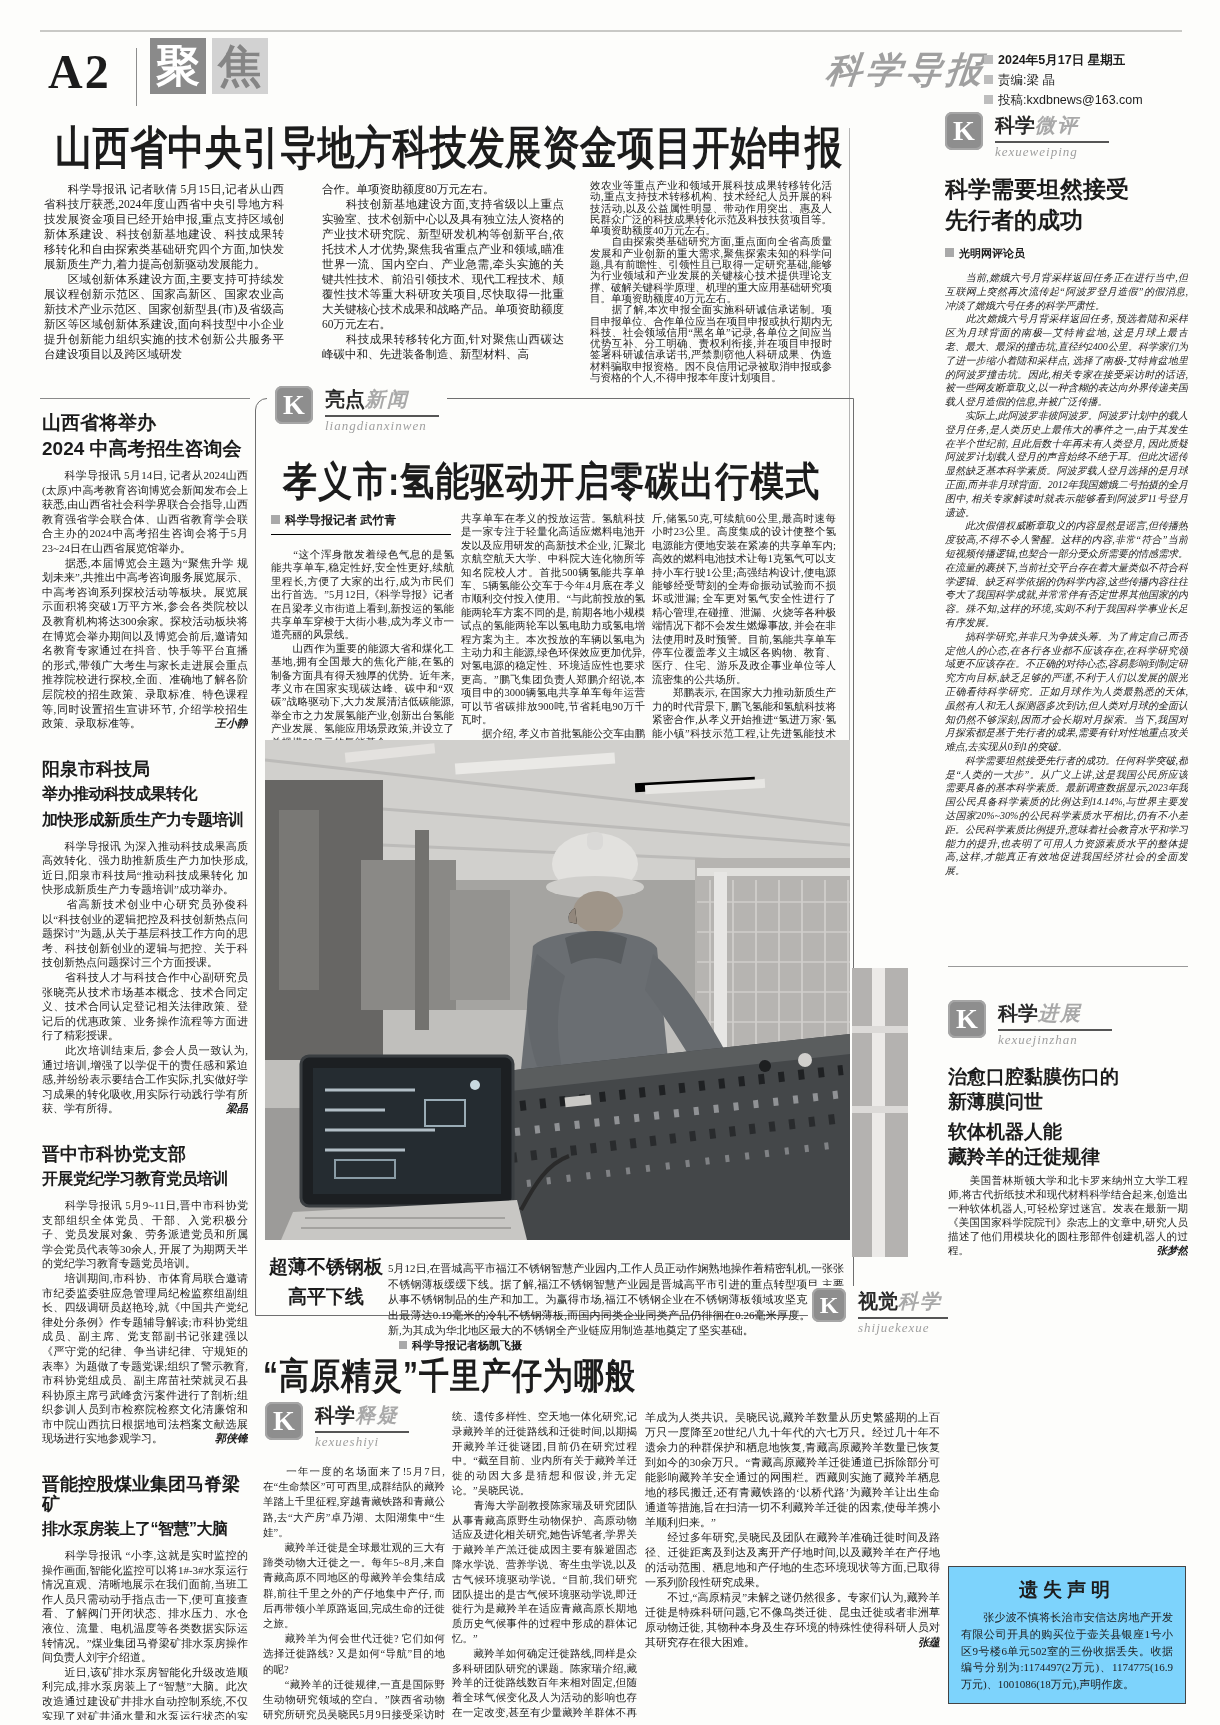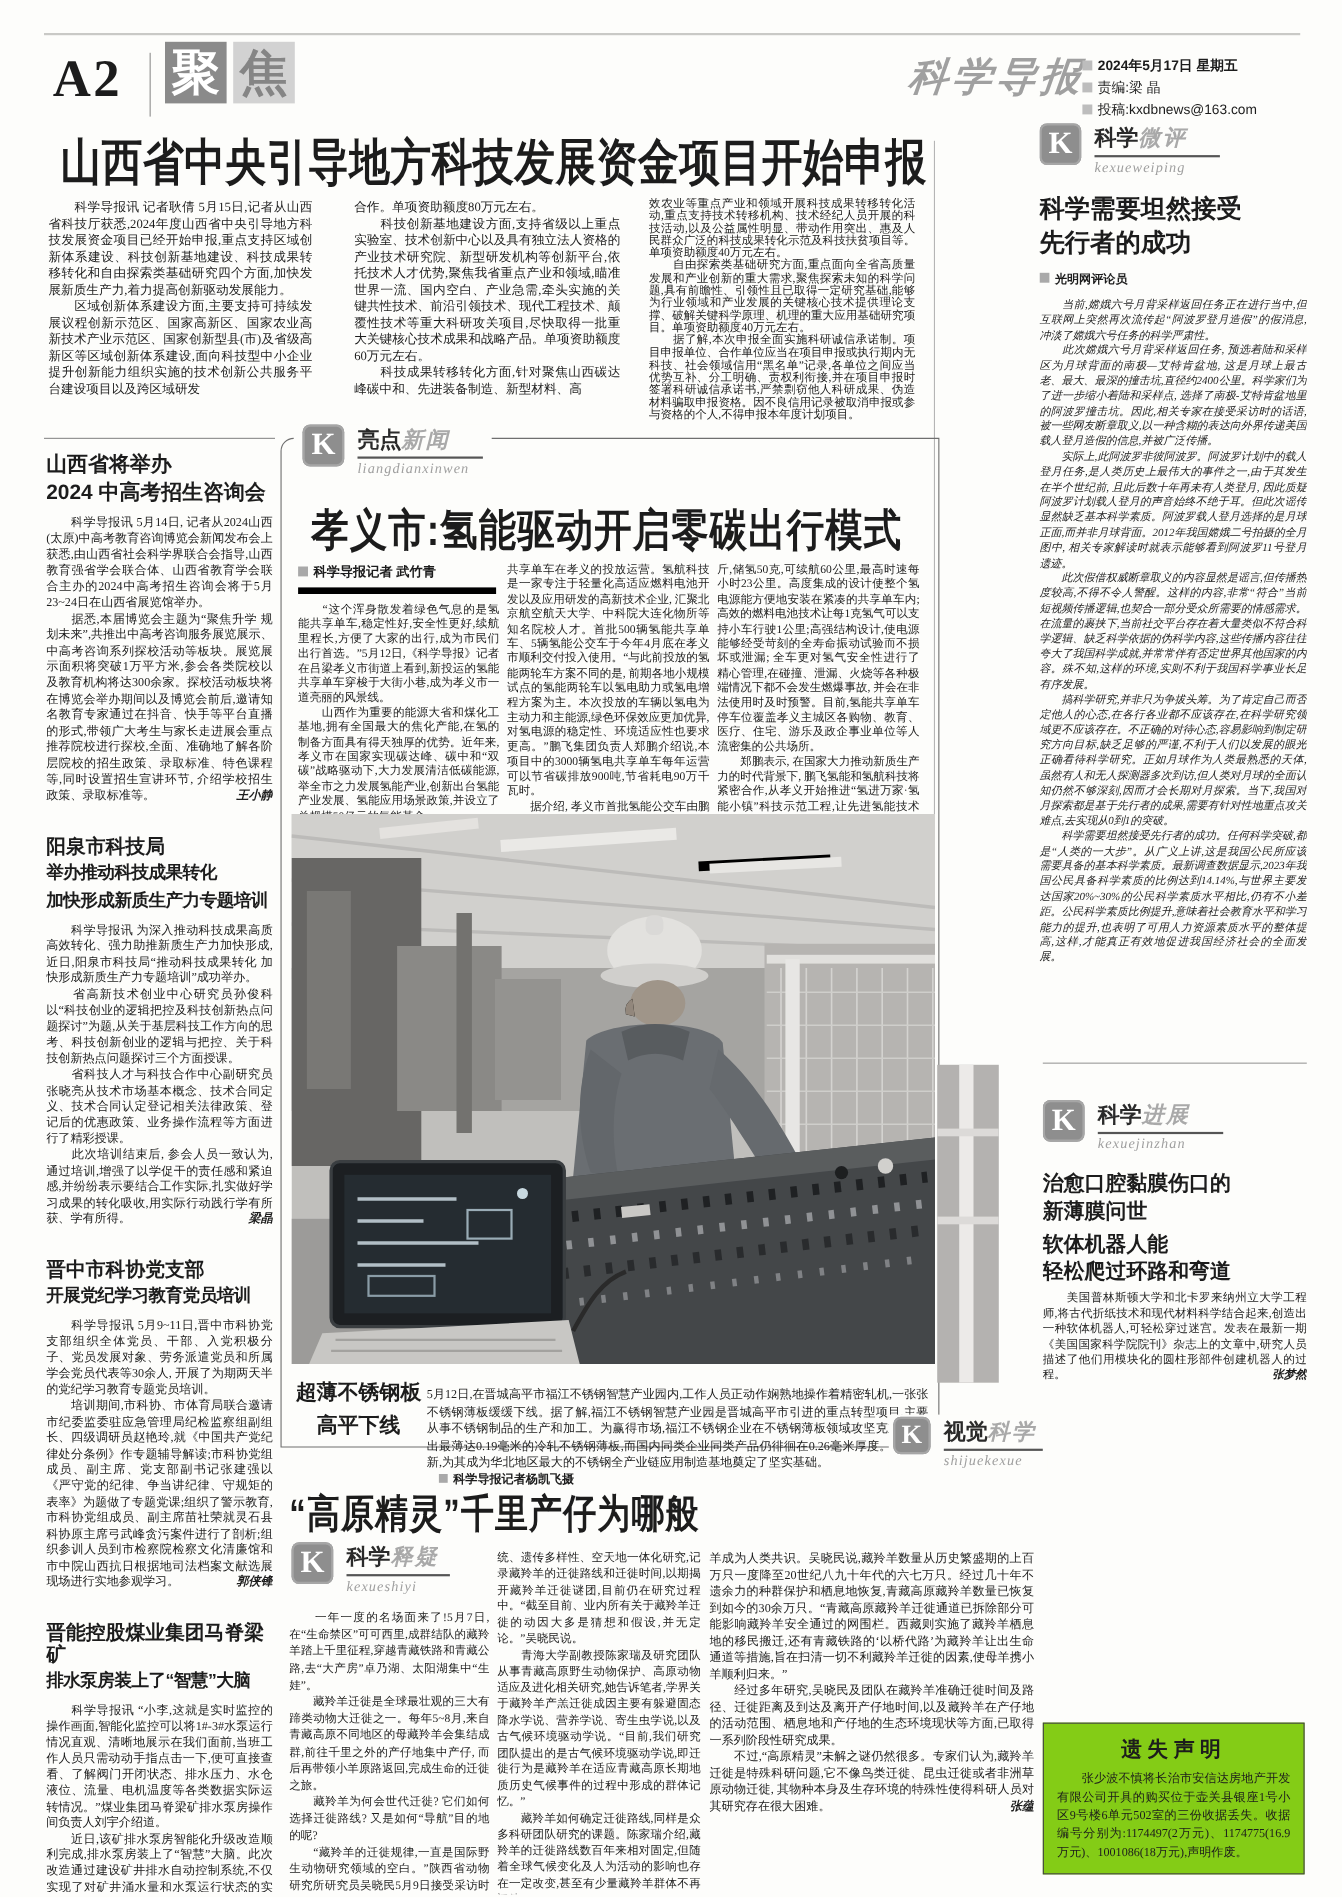--- a/index.html
+++ b/index.html
@@ -51,21 +51,21 @@
   .sec-a{font-family:"Liberation Sans",sans-serif;font-weight:bold;font-size:20px;color:#2a2a2a;}
   .sec-b{font-family:"Liberation Serif",serif;font-weight:bold;font-style:italic;font-size:20px;color:#a9a9a9;letter-spacing:2px;}
   .secpy{display:block;font-style:italic;color:#9f9f9f;font-size:13px;padding-top:1px;letter-spacing:1px;}
 
   
   #hlbox{left:255px;top:398px;width:597px;height:916px;border:1px solid #6f6f6f;border-radius:12px 0 0 0;}
   #hl-logo{left:267px;top:386px;background:#fdfdfb;padding:0 8px;}
   #hlhead{left:283px;top:455px;font-size:34px;font-weight:900;font-family:"Liberation Sans",sans-serif;
           white-space:nowrap;transform:scaleY(1.18);transform-origin:left top;letter-spacing:1px;}
   #hlby{left:271px;top:512px;width:180px;font-size:12px;font-weight:bold;font-family:"Liberation Sans",sans-serif;
-        border-bottom:6px solid #000000;padding-bottom:5px;}
+        border-bottom:1px solid #000000;padding-bottom:5px;}
   #hlby .hsq{background:#a9a9a9;}
   #hlc1{left:271px;top:548px;width:183px;height:192px;font-size:10.5px;line-height:13.4px;}
   #hlc2{left:461px;top:512px;width:184px;height:228px;font-size:10.5px;line-height:13.4px;}
   #hlc3{left:652px;top:512px;width:184px;height:228px;font-size:10.5px;line-height:13.4px;}
 
   
   #photo{left:265px;top:740px;width:585px;height:500px;}
   #photostrip{left:852px;top:968px;width:56px;height:289px;background:#b4b2b0;overflow:hidden;}
   .fpost{position:absolute;left:20px;top:0;width:13px;height:289px;background:#eceae8;}
   .frail{position:absolute;left:0;width:56px;height:7px;background:#dcdad8;}
@@ -91,21 +91,21 @@
   #wp .seclogo{margin-bottom:14px;}
   #wp-title{font-family:"Liberation Sans",sans-serif;font-weight:bold;font-size:23px;line-height:31px;margin-bottom:10px;}
   #wp-auth{font-size:11px;font-weight:bold;font-family:"Liberation Sans",sans-serif;margin-bottom:10px;}
   #wp-auth .hsq{background:#a9a9a9;}
   #wp-body{font-size:10px;line-height:13.8px;font-style:italic;text-align:justify;white-space:pre-line;}
   #jzrule{left:948px;top:966px;width:240px;border-top:1px solid #999;}
   #jz{left:948px;top:1000px;width:240px;height:560px;overflow:hidden;}
   #jz .seclogo{margin-bottom:16px;}
   .jz-t{font-family:"Liberation Sans",sans-serif;font-weight:bold;font-size:19px;line-height:25px;margin-bottom:5px;}
   .jz-b{font-size:10.5px;line-height:14px;margin-bottom:14px;}
-  #notice{left:948px;top:1566px;width:238px;border:1px solid #444;padding:8px 12px 10px;box-sizing:border-box;background:#84cc16;}
+  #notice{left:948px;top:1566px;width:238px;border:1px solid #444;padding:8px 12px 10px;box-sizing:border-box;background:#7dd3fc;}
   #notice .nt{font-family:"Liberation Sans",sans-serif;text-align:center;font-weight:bold;font-size:19px;
               letter-spacing:5px;margin:2px 0 6px;}
   #notice .nb{font-size:11px;line-height:16.8px;text-align:justify;white-space:pre-line;}
 </style>
 </head>
 <body>
 
 <div id="page">
 
   <div class="ab" id="topline"></div>
@@ -310,21 +310,21 @@
     </div>
     <div>
       <div class="jz-t">
           <div>治愈口腔黏膜伤口的</div>
           <div>新薄膜问世</div>
         </div>
     </div>
     <div>
       <div class="jz-t">
           <div>软体机器人能</div>
-          <div>轻松爬过环路和弯道</div>
+          <div>藏羚羊的迁徙规律</div>
         </div>
       <div class="jz-b jtxt"><span>　　美国普林斯顿大学和北卡罗来纳州立大学工程师,将古代折纸技术和现代材料科学结合起来,创造出一种软体机器人,可轻松穿过迷宫。发表在最新一期《美国国家科学院院刊》杂志上的文章中,研究人员描述了他们用模块化的圆柱形部件创建机器人的过程。</span><span class="sign">张梦然</span></div>
     </div>
   </div>
 
   <div class="ab" id="notice">
     <div class="nt">遗失声明</div>
     <div class="nb">　　张少波不慎将长治市安信达房地产开发有限公司开具的购买位于壶关县银座1号小区9号楼6单元502室的三份收据丢失。收据编号分别为:1174497(2万元)、1174775(16.9万元)、1001086(18万元),声明作废。</div>
   </div>
 

